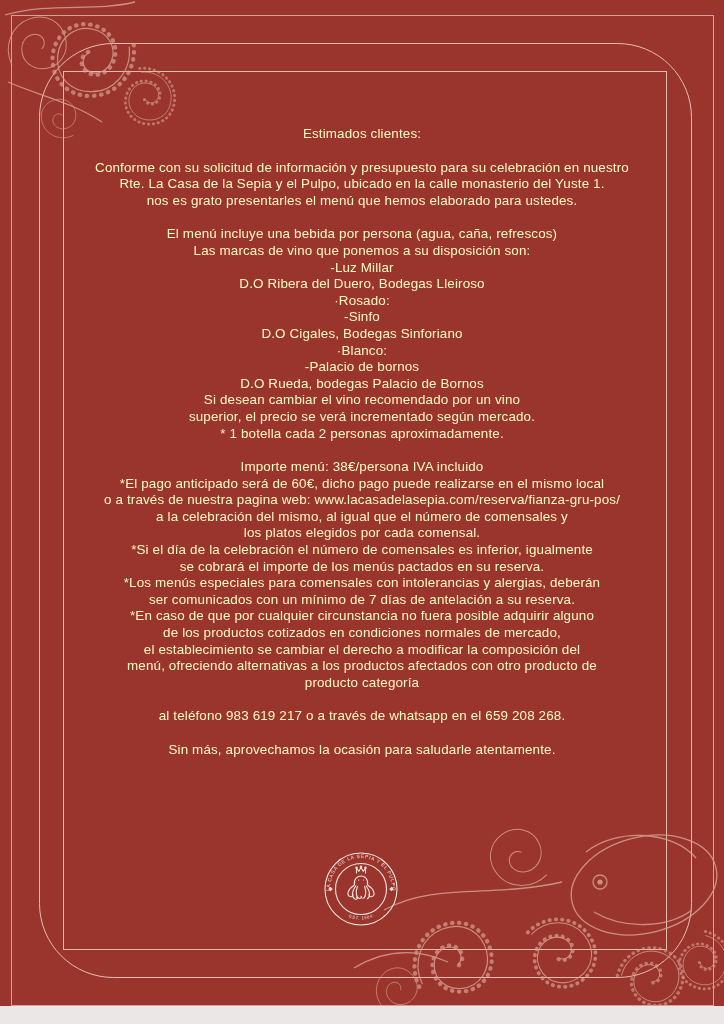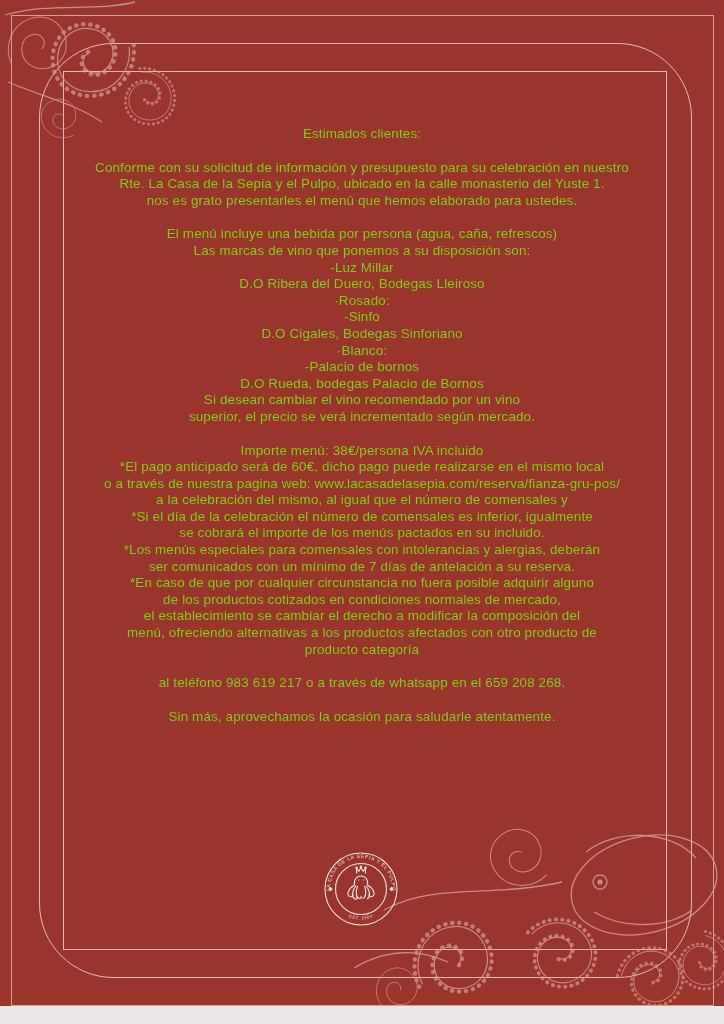--- a/index.html
+++ b/index.html
@@ -15,21 +15,21 @@
   .page-edge{
     position:absolute;left:0;bottom:0;width:724px;height:18px;
     background:#eae7e6;
   }
   svg{display:block;}
   .frame{position:absolute;left:0;top:0;}
   .octo-tl{position:absolute;left:0;top:0;opacity:.85;}
   .octo-br{position:absolute;left:324px;top:790px;opacity:.85;}
   .letter{
     position:absolute;top:126px;left:50%;transform:translateX(-50%);
-    width:660px;text-align:center;color:#84cc16;
+    width:660px;text-align:center;color:#fef9c3;
     font-size:13.4px;line-height:16.6px;letter-spacing:.15px;
   }
   .para{margin:17px 0 0 0;}
   .para:first-child{margin-top:0;}
   .line{white-space:nowrap;}
   .logo{position:absolute;left:321px;top:849px;width:80px;height:80px;}
   .logo text{font-family:"Liberation Sans",sans-serif;fill:#f2e4dd;}
   .sk{stroke:#d79e90;fill:none;stroke-width:1.3px;}
   .skdots{stroke:#d9a193;fill:none;stroke-width:4.2px;
           stroke-dasharray:.5 6.5;stroke-linecap:round;}
@@ -102,29 +102,31 @@
         <div class="line">-Luz Millar</div>
         <div class="line">D.O Ribera del Duero, Bodegas Lleiroso</div>
         <div class="line">·Rosado:</div>
         <div class="line">-Sinfo</div>
         <div class="line">D.O Cigales, Bodegas Sinforiano</div>
         <div class="line">·Blanco:</div>
         <div class="line">-Palacio de bornos</div>
         <div class="line">D.O Rueda, bodegas Palacio de Bornos</div>
         <div class="line">Si desean cambiar el vino recomendado por un vino</div>
         <div class="line">superior, el precio se verá incrementado según mercado.</div>
+        <div class="line">* 1 botella cada 2 personas aproximadamente.</div>
       </div>
 
       <div class="para">
         <div class="line">Importe menú: 38€/persona IVA incluido</div>
         <div class="line">*El pago anticipado será de 60€, dicho pago puede realizarse en el mismo local</div>
         <div class="line">o a través de nuestra pagina web: www.lacasadelasepia.com/reserva/fianza-gru-pos/</div>
         <div class="line">a la celebración del mismo, al igual que el número de comensales y</div>
+        <div class="line">los platos elegidos por cada comensal.</div>
         <div class="line">*Si el día de la celebración el número de comensales es inferior, igualmente</div>
-        <div class="line">se cobrará el importe de los menús pactados en su incluido.</div>
+        <div class="line">se cobrará el importe de los menús pactados en su reserva.</div>
         <div class="line">*Los menús especiales para comensales con intolerancias y alergias, deberán</div>
         <div class="line">ser comunicados con un mínimo de 7 días de antelación a su reserva.</div>
         <div class="line">*En caso de que por cualquier circunstancia no fuera posible adquirir alguno</div>
         <div class="line">de los productos cotizados en condiciones normales de mercado,</div>
         <div class="line">el establecimiento se cambiar el derecho a modificar la composición del</div>
         <div class="line">menú, ofreciendo alternativas a los productos afectados con otro producto de</div>
         <div class="line">producto categoría</div>
       </div>
 
       <div class="para">

